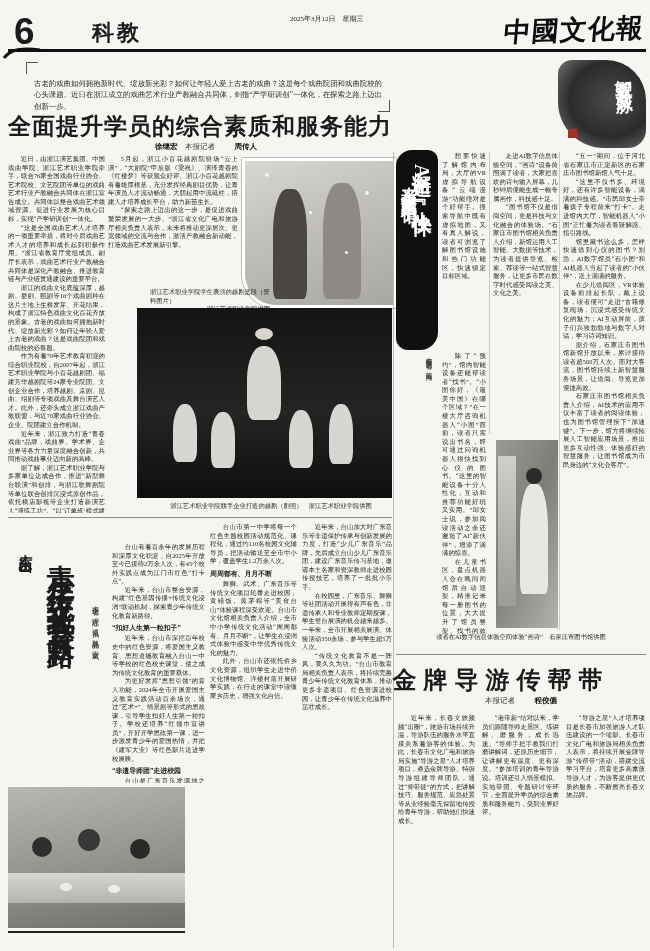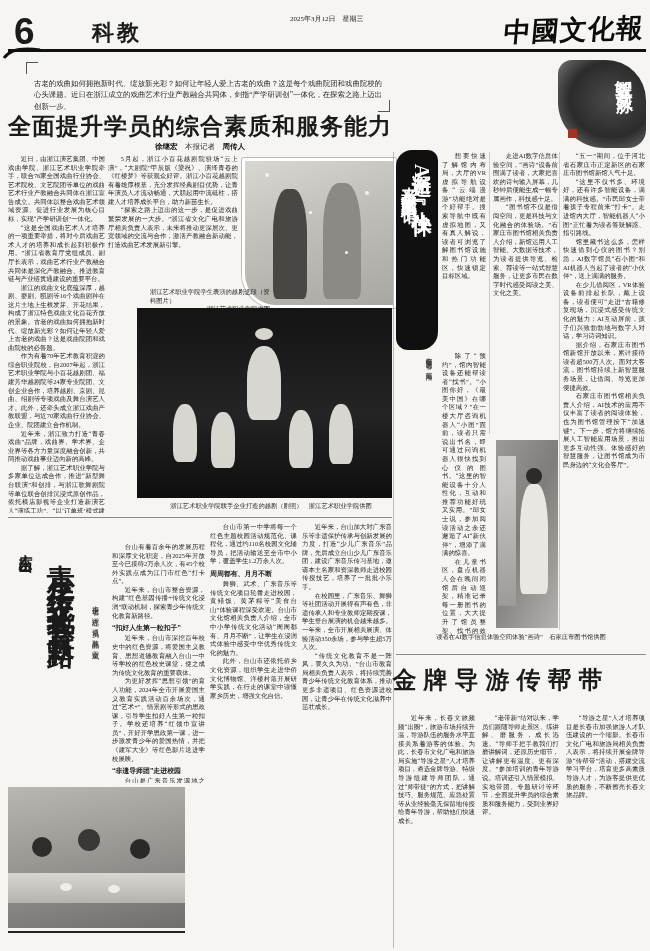--- a/index.html
+++ b/index.html
@@ -21,21 +21,21 @@
   .ornament-text{writing-mode:vertical-rl;color:#fff;font-weight:bold;font-size:17px;letter-spacing:4px;
                  font-family:"Liberation Serif",serif;transform:rotate(-3deg);}
   .seal{width:9px;height:9px;background:#a03325;}
 
   
   .leadin{font-size:7.4px;line-height:1.55;text-align:justify;color:#2a2a2a;}
   .corner-tl{border-left:1px solid #555;border-top:1px solid #555;width:11px;height:11px;}
   .corner-br{border-right:1px solid #555;border-bottom:1px solid #555;width:11px;height:11px;}
   .headline-main{font-size:23px;font-weight:bold;text-align:center;letter-spacing:1px;line-height:1.1;}
   .byline{font-size:7.5px;text-align:center;color:#333;}
-  .byline b{color:#111;}
+  .byline b{color:#111;margin-left:12px;}
   .col{font-size:6.4px;line-height:1.34;text-align:justify;overflow:hidden;color:#242424;}
   .col p{margin:0;text-indent:2em;}
   .subhead{font-weight:bold;text-indent:0 !important;margin:3px 0 2px 0 !important;
            font-family:"Liberation Sans","DejaVu Sans",sans-serif;font-size:6.9px;}
   .caption{font-size:6.3px;color:#1f1f1f;line-height:1.35;}
 
   
   .photo{overflow:hidden;}
   .photo1{background:linear-gradient(160deg,#d9d7d2 0%,#c3c1bc 40%,#a9a7a2 100%);
           border:3px solid #fff;border-radius:2px 2px 2px 34px;box-shadow:0 0 0 1px #bbb;}
@@ -169,20 +169,23 @@
     <p>“五一”期间，位于河北省石家庄市正定新区的石家庄市图书馆新馆人气十足。</p>
     <p>“这里不仅书多、环境好，还有许多智能设备，满满的科技感。”市民邱女士带着孩子专程前来“打卡”。走进馆内大厅，智能机器人“小图”正忙着为读者答疑解惑、指引路线。</p>
     <p>馆里藏书这么多，怎样快速借到心仪的图书？别急，AI数字馆员“石小图”和AI机器人当起了读者的“小伙伴”，送上满满的服务。</p>
     <p>在少儿借阅区，VR体验设备前排起长队，戴上设备，读者便可“走进”古籍修复现场，沉浸式感受传统文化的魅力；AI互动屏前，孩子们兴致勃勃地与数字人对话，学习诗词知识。</p>
     <p>据介绍，石家庄市图书馆新馆开放以来，累计接待读者超500万人次。面对大客流，图书馆持续上新智慧服务场景，让借阅、导览更加便捷高效。</p>
     <p>石家庄市图书馆相关负责人介绍，AI技术的应用不仅丰富了读者的阅读体验，也为图书馆管理按下“加速键”。下一步，馆方将继续拓展人工智能应用场景，推出更多互动性强、体验感好的智慧服务，让图书馆成为市民身边的“文化会客厅”。</p>
   </div>
 
   <div class="abs rule-thin" style="left:396px;top:654px;width:250px;height:1px;"></div>
   <div class="abs headline-guide" style="left:376px;top:664px;width:250px;text-align:center;">金牌导游传帮带</div>
+  <div class="abs byline" style="left:396px;top:696px;width:250px;">
+    <span>本报记者</span> <b>程佼儦</b>
+  </div>
   <div class="abs col" style="left:398px;top:714px;width:77px;height:232px;">
     <p>近年来，长春文旅频频“出圈”，旅游市场持续升温，导游队伍的服务水平直接关系着游客的体验。为此，长春市文化广电和旅游局实施“导游之星”人才培养项目，遴选金牌导游、特级导游组建导师团队，通过“师带徒”的方式，把讲解技巧、服务规范、应急处置等从业经验毫无保留地传授给青年导游，帮助他们快速成长。</p>
   </div>
   <div class="abs col" style="left:482px;top:714px;width:77px;height:232px;">
     <p>“老带新”结对以来，学员们跟随导师走景区、练讲解、磨服务，成长迅速。“导师手把手教我们打磨讲解词，还原历史细节，让讲解更有温度、更有深度。”参加培训的青年导游说。培训还引入情景模拟、实地带团、专题研讨等环节，全面提升学员的综合素质和服务能力，受到业界好评。</p>
   </div>
   <div class="abs col" style="left:566px;top:714px;width:79px;height:232px;">
     <p>“导游之星”人才培养项目是长春市加强旅游人才队伍建设的一个缩影。长春市文化广电和旅游局相关负责人表示，将持续开展金牌导游“传帮带”活动，搭建交流学习平台，培育更多高素质导游人才，为游客提供更优质的服务，不断擦亮长春文旅品牌。</p>
   </div>
 

